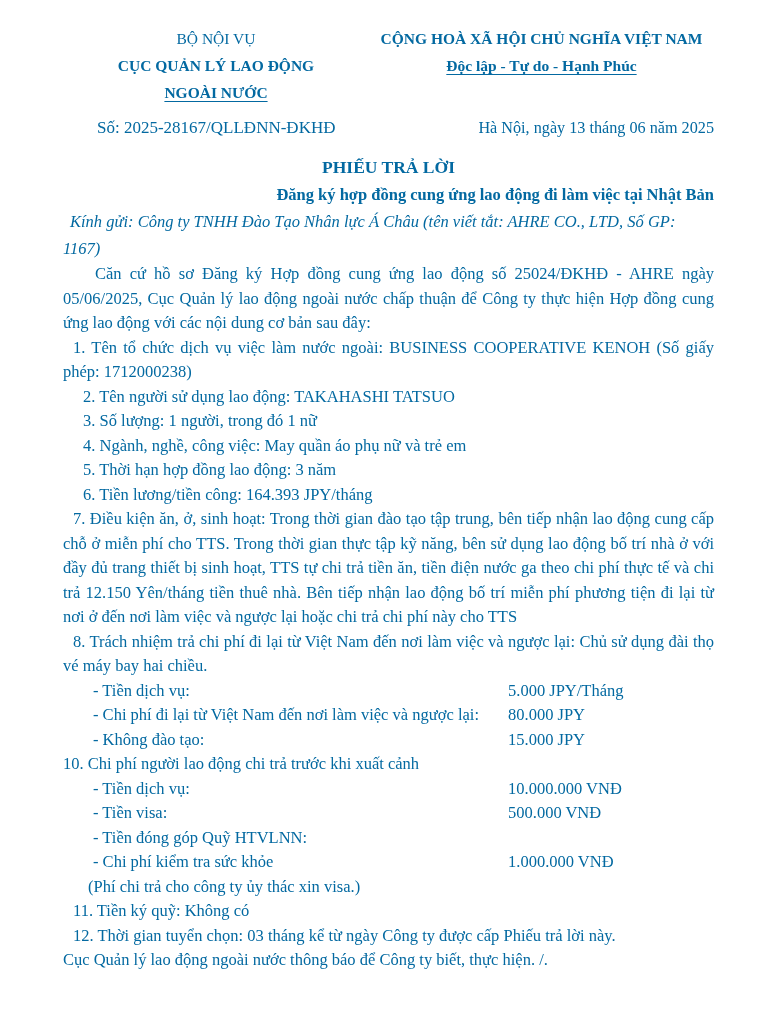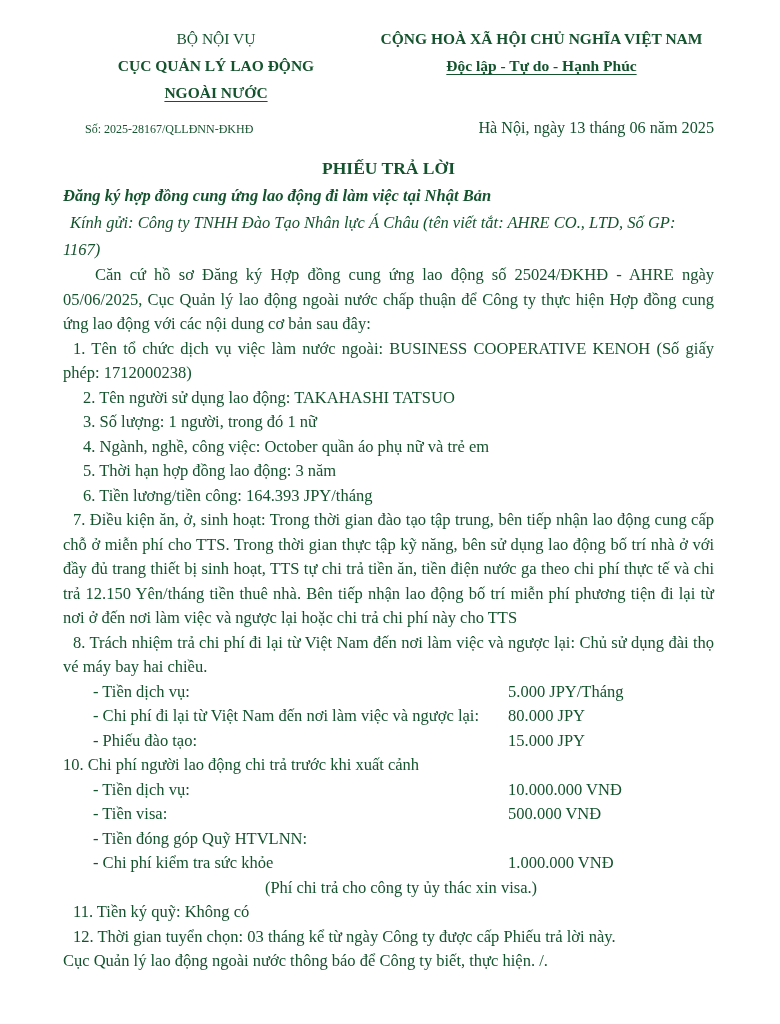--- a/index.html
+++ b/index.html
@@ -3,63 +3,62 @@
 <meta charset="utf-8">
 <style>
   html, body { margin: 0; padding: 0; background: #ffffff; }
   .page {
     position: relative;
     width: 780px;
     height: 1024px;
     box-sizing: border-box;
     padding: 25px 66px 20px 63px;
     background: #ffffff;
-    color: #14532d;
+    color: #0369a1;
     font-family: "Liberation Serif", "DejaVu Serif", serif;
     font-size: 16.5px;
     overflow: hidden;
   }
   .header { display: flex; }
   .header-left  { width: 47%; text-align: center; line-height: 27px; font-size: 15.5px; }
   .header-right { width: 53%; text-align: center; line-height: 27px; font-size: 15.5px; }
   .bold { font-weight: bold; }
   .underline { text-decoration: underline; text-underline-offset: 3px; }
   .meta-row {
     display: flex;
     justify-content: space-between;
     align-items: baseline;
     margin-top: 10px;
     line-height: 24px;
   }
-  .doc-number { margin-left: 22px; font-size: 12px; }
+  .doc-number { margin-left: 34px; font-size: 17px; }
   .doc-date { font-size: 16.2px; }
   .title {
     text-align: center;
     font-weight: bold;
     font-size: 17.5px;
     margin-top: 14px;
     line-height: 27px;
   }
   .subtitle {
-    text-align: left;
+    text-align: right;
     font-weight: bold;
     font-size: 16.5px;
     line-height: 27px;
-    font-style: italic;
   }
   .recipient { margin: 0; line-height: 27px; text-indent: 7px; font-style: italic; }
   p.body-par { margin: 0; line-height: 24.5px; text-align: justify; }
   .ind-intro { text-indent: 32px; }
   .ind0 { text-indent: 0; }
   .ind1 { text-indent: 10px; }
   .ind2 { text-indent: 20px; }
   .fee-row { display: flex; line-height: 24.5px; }
   .fee-label { padding-left: 30px; width: 445px; box-sizing: border-box; }
   .fee-value { flex: 1; }
-  .note { margin: 0; padding-left: 25px; line-height: 24.5px; text-align: center; }
+  .note { margin: 0; padding-left: 25px; line-height: 24.5px; }
 </style>
 </head>
 <body>
 
 <div class="page">
 
   <div class="header">
     <div class="header-left">
       <div>BỘ NỘI VỤ</div>
       <div class="bold">CỤC QUẢN LÝ LAO ĐỘNG</div>
@@ -79,36 +78,36 @@
   <div class="title">PHIẾU TRẢ LỜI</div>
   <div class="subtitle">Đăng ký hợp đồng cung ứng lao động đi làm việc tại Nhật Bản</div>
 
   <p class="recipient">Kính gửi: Công ty TNHH Đào Tạo Nhân lực Á Châu (tên viết tắt: AHRE CO., LTD, Số GP: 1167)</p>
 
   <p class="body-par ind-intro">Căn cứ hồ sơ Đăng ký Hợp đồng cung ứng lao động số 25024/ĐKHĐ - AHRE ngày 05/06/2025, Cục Quản lý lao động ngoài nước chấp thuận để Công ty thực hiện Hợp đồng cung ứng lao động với các nội dung cơ bản sau đây:</p>
 
   <p class="body-par ind1">1. Tên tổ chức dịch vụ việc làm nước ngoài: BUSINESS COOPERATIVE KENOH  (Số giấy phép: 1712000238)</p>
   <p class="body-par ind2">2. Tên người sử dụng lao động: TAKAHASHI TATSUO</p>
   <p class="body-par ind2">3. Số lượng: 1 người, trong đó 1 nữ</p>
-  <p class="body-par ind2">4. Ngành, nghề, công việc: October quần áo phụ nữ và trẻ em</p>
+  <p class="body-par ind2">4. Ngành, nghề, công việc: May quần áo phụ nữ và trẻ em</p>
   <p class="body-par ind2">5. Thời hạn hợp đồng lao động: 3 năm</p>
   <p class="body-par ind2">6. Tiền lương/tiền công: 164.393 JPY/tháng</p>
   <p class="body-par ind1">7. Điều kiện ăn, ở, sinh hoạt: Trong thời gian đào tạo tập trung, bên tiếp nhận lao động cung cấp chỗ ở miễn phí cho TTS. Trong thời gian thực tập kỹ năng, bên sử dụng lao động bố trí nhà ở với đầy đủ trang thiết bị sinh hoạt, TTS tự chi trả tiền ăn, tiền điện nước ga theo chi phí thực tế và chi trả 12.150 Yên/tháng tiền thuê nhà. Bên tiếp nhận lao động bố trí miễn phí phương tiện đi lại từ nơi ở đến nơi làm việc và ngược lại hoặc chi trả chi phí này cho TTS</p>
   <p class="body-par ind1">8. Trách nhiệm trả chi phí đi lại từ Việt Nam đến nơi làm việc và ngược lại: Chủ sử dụng đài thọ vé máy bay hai chiều.</p>
 
   <div class="fee-row">
     <span class="fee-label">- Tiền dịch vụ:</span>
     <span class="fee-value">5.000 JPY/Tháng</span>
   </div>
   <div class="fee-row">
     <span class="fee-label">- Chi phí đi lại từ Việt Nam đến nơi làm việc và ngược lại:</span>
     <span class="fee-value">80.000 JPY</span>
   </div>
   <div class="fee-row">
-    <span class="fee-label">- Phiếu đào tạo:</span>
+    <span class="fee-label">- Không đào tạo:</span>
     <span class="fee-value">15.000 JPY</span>
   </div>
 
   <p class="body-par ind0">10. Chi phí người lao động chi trả trước khi xuất cảnh</p>
   <div class="fee-row">
     <span class="fee-label">- Tiền dịch vụ:</span>
     <span class="fee-value">10.000.000 VNĐ</span>
   </div>
   <div class="fee-row">
     <span class="fee-label">- Tiền visa:</span>

